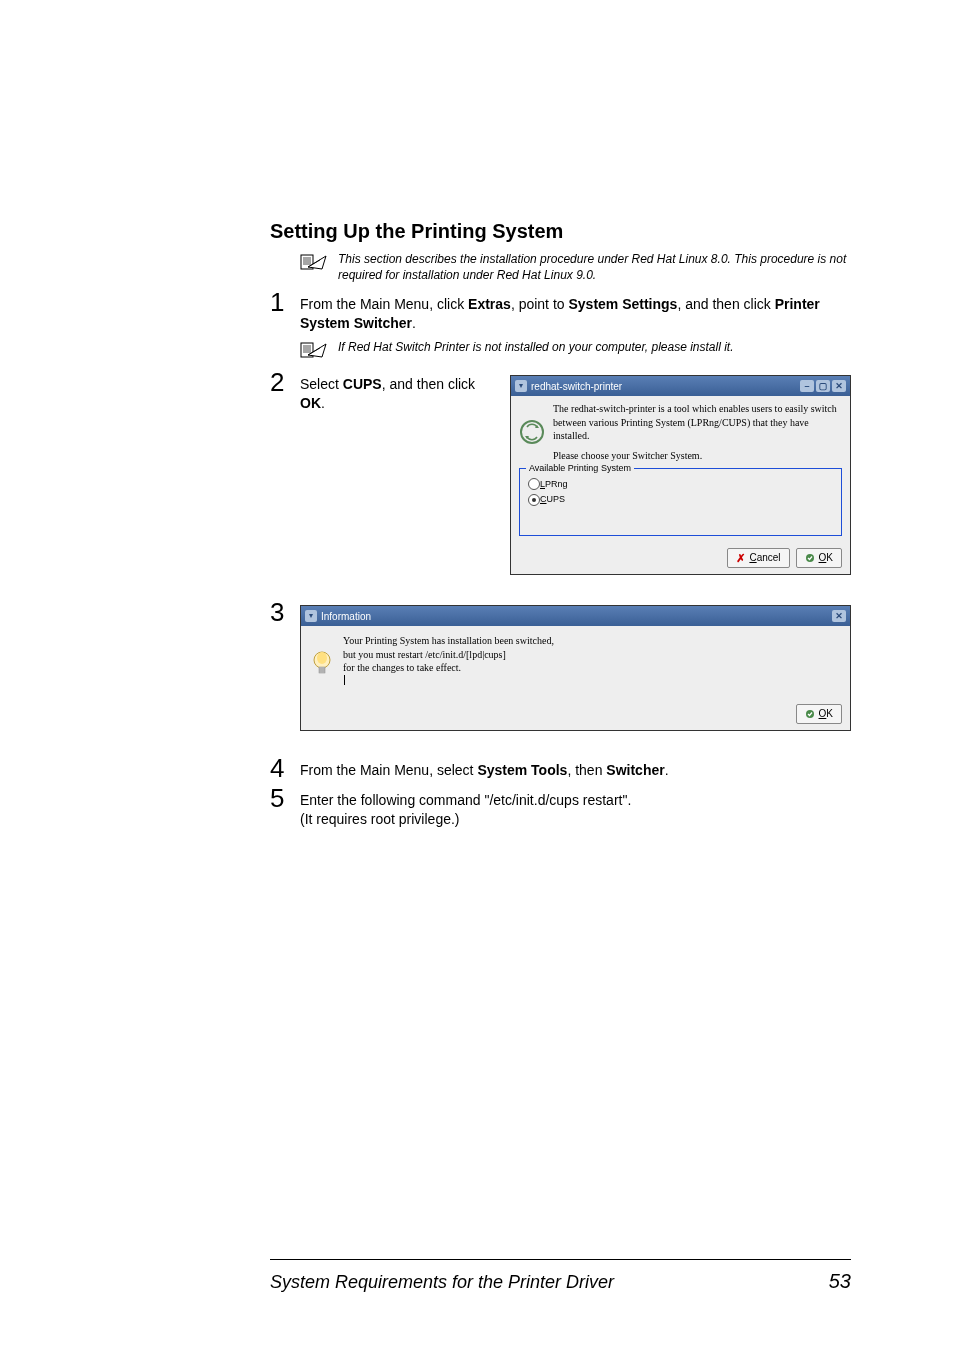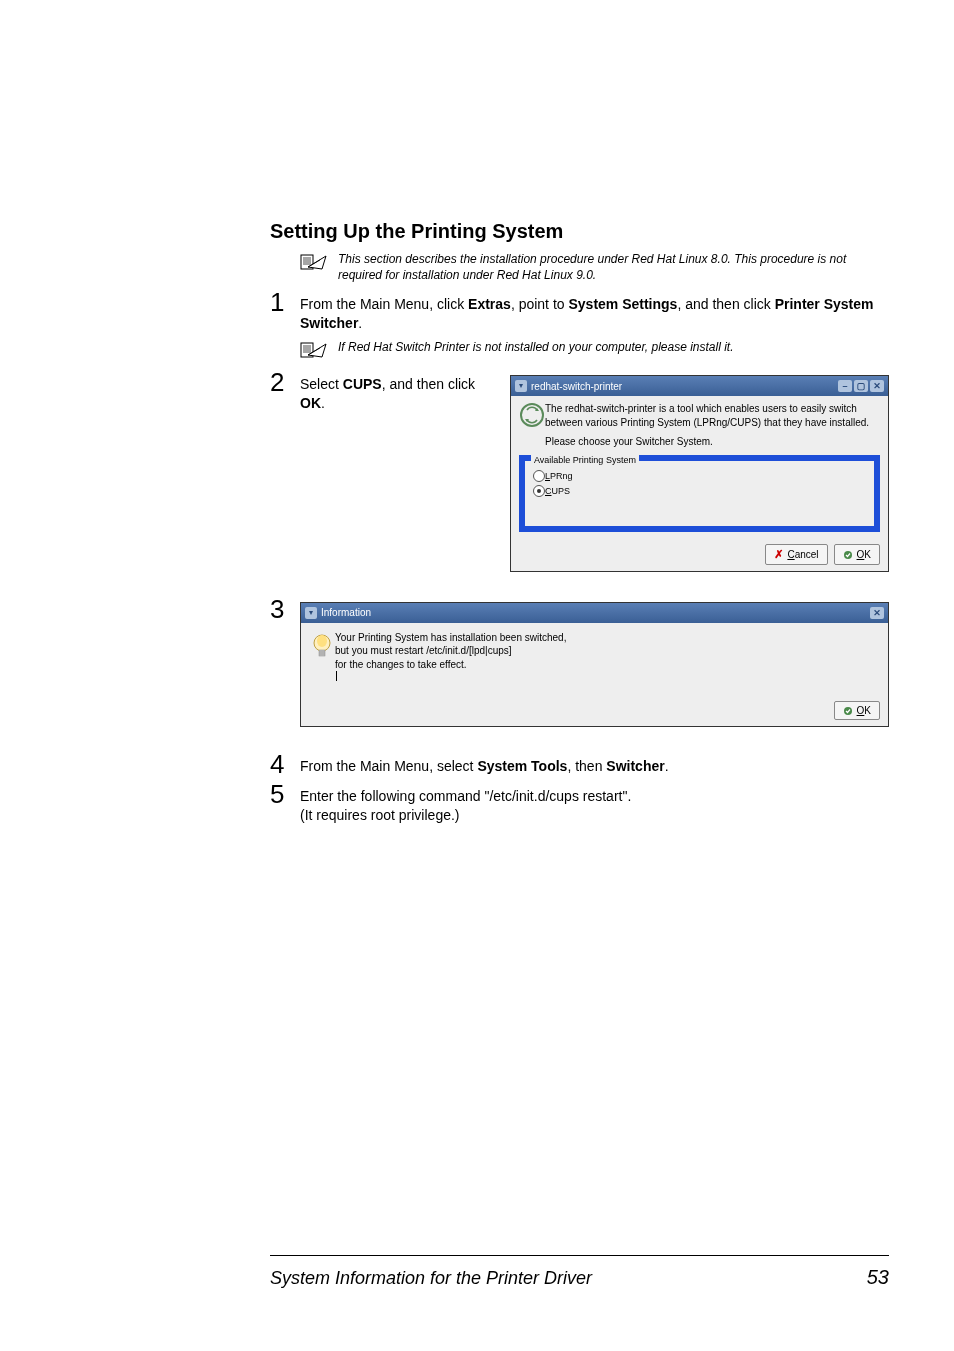--- a/index.html
+++ b/index.html
@@ -4,21 +4,21 @@
 <style>
   body {
     margin: 0;
     padding: 0;
     font-family: Arial, Helvetica, sans-serif;
     background: #fff;
     color: #000;
     width: 954px;
   }
   .page {
-    padding: 220px 65px 0 270px;
+    padding: 220px 103px 0 270px;
   }
   h2 {
     font-size: 20px;
     font-weight: bold;
     margin: 0 0 8px 0;
   }
   .note-row {
     display: flex;
     align-items: flex-start;
     margin: 6px 0 6px 30px;
@@ -114,30 +114,32 @@
     font-size: 9px;
     border-radius: 2px;
     font-weight: bold;
   }
   .dialog-body {
     padding: 6px 8px;
     background: #eeeeee;
   }
   .info-row {
     display: flex;
-    align-items: flex-start;
+    gap: 8px;
+    align-items: center;
     margin-bottom: 6px;
+    font-family: Liberation Serif, serif;
   }
   .info-icon {
     width: 26px;
     height: 26px;
     flex-shrink: 0;
   }
   .fieldset {
-    border: 6px solid #1d4ed8;
+    border: 1px solid #1d4ed8;
     padding: 6px 8px 26px 8px;
     margin-top: 6px;
     position: relative;
   }
   .fieldset-legend {
     position: absolute;
     top: -7px;
     left: 6px;
     background: #eeeeee;
     padding: 0 3px;
@@ -395,16 +397,16 @@
 
   <div class="step-row">
     <div class="step-num">5</div>
     <div class="step-body">
       <div>Enter the following command "/etc/init.d/cups restart".</div>
       <div>(It requires root privilege.)</div>
     </div>
   </div>
 
   <div class="page-footer">
-    <span class="footer-title">System Information for the Printer Driver</span>
+    <span class="footer-title">System Requirements for the Printer Driver</span>
     <span class="footer-page">53</span>
   </div>
 </div>
 
 </body></html>

